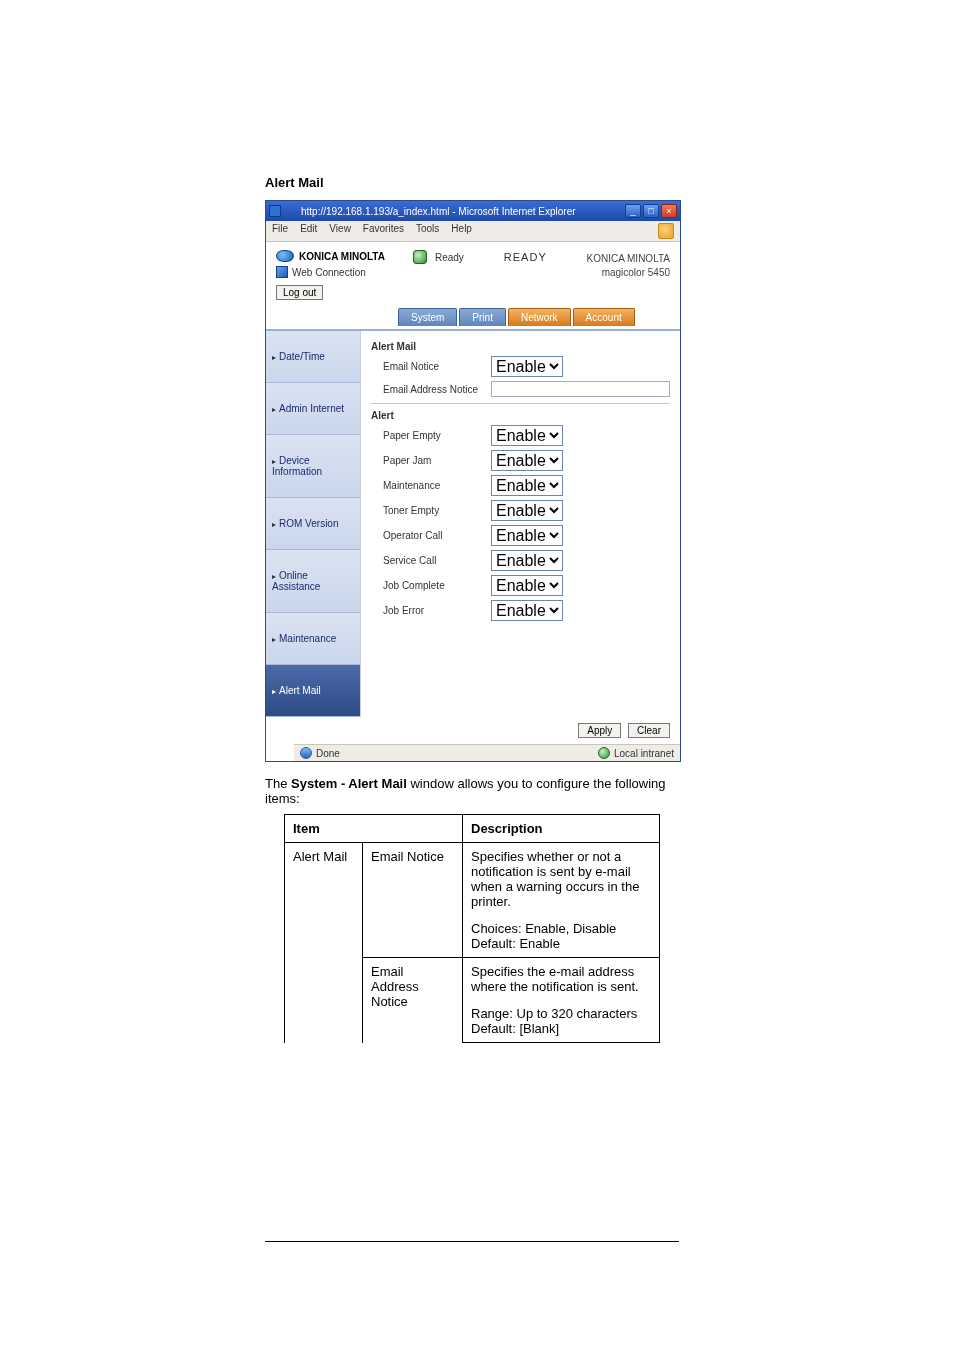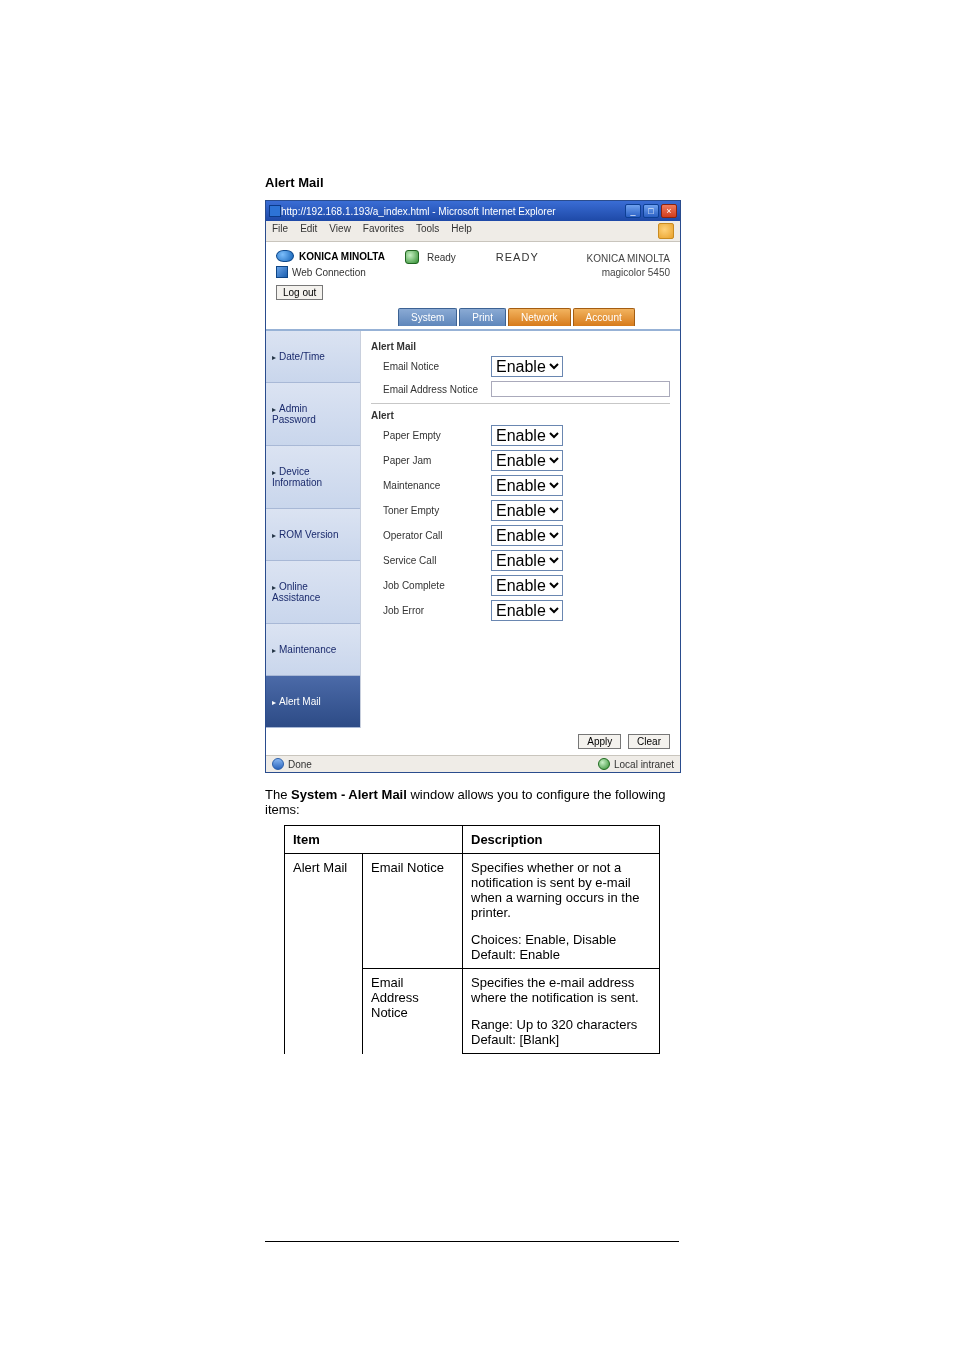--- a/index.html
+++ b/index.html
@@ -2,30 +2,30 @@
 <html><head>
 <meta charset="utf-8">
 <style>
   * { margin: 0; padding: 0; box-sizing: border-box; }
   html, body { width: 954px; height: 1351px; background: #fff; font-family: Arial, Helvetica, sans-serif; color: #000; }
   .page { position: relative; width: 954px; height: 1351px; padding: 175px 275px 0 265px; }
   .section-title { font-size: 13px; font-weight: bold; margin-bottom: 10px; }
 
   
   .ie-window { width: 416px; margin: 0 auto 14px; border: 1px solid #2a4c8d; font-family: Tahoma, Arial, sans-serif; font-size: 10px; }
-  .ie-titlebar { height: 20px; background: linear-gradient(#3a6dd5,#1e49a7); display: flex; align-items: center; padding: 0 3px; color: #fff; gap: 0; }
+  .ie-titlebar { height: 20px; background: linear-gradient(#3a6dd5,#1e49a7); display: flex; align-items: center; padding: 0 3px; color: #fff; gap: 20px; }
   .ie-titlebar .ie { width: 12px; height: 12px; background: #2d73d6; border: 1px solid #0b3a8a; display: inline-block; }
   .ie-title { flex: 1; font-size: 10px; white-space: nowrap; overflow: hidden; }
   .tb-btns { display: flex; gap: 2px; }
   .tb-btn { width: 16px; height: 14px; border: 1px solid #0d3f93; background: linear-gradient(#6fa1ef,#2a60c4); color: #fff; font-size: 9px; line-height: 12px; text-align: center; border-radius: 2px; }
   .tb-btn.cls { background: linear-gradient(#ef7b5d,#d13d1f); border-color: #8a2410; }
   .ie-menubar { background: #efece7; border-bottom: 1px solid #c9c5bd; padding: 2px 6px; display: flex; gap: 12px; color: #333; font-size: 10px; }
   .ie-logo { margin-left: auto; width: 16px; height: 16px; background: radial-gradient(circle at 40% 40%, #ffd27a, #e8a12a); border: 1px solid #c98b20; border-radius: 2px; }
   .ie-body { display: flex; flex-direction: column; background: #fff; }
-  .ie-header { display: flex; align-items: flex-start; padding: 8px 10px 4px; gap: 10px; }
+  .ie-header { display: flex; align-items: flex-start; padding: 8px 10px 4px; gap: 18px; }
   .brand-col { display: flex; flex-direction: column; gap: 4px; }
   .brand { display: flex; align-items: center; gap: 5px; font-size: 10px; font-weight: bold; }
   .brand .dot { width: 18px; height: 12px; border-radius: 50%/60%; background: radial-gradient(circle at 35% 35%, #7bbdfb, #1462b7); border: 1px solid #0d488c; }
   .pagescope { display: flex; align-items: center; gap: 4px; font-size: 10px; color: #333; }
   .pagescope .ps { width: 12px; height: 12px; background: linear-gradient(135deg,#6aa3e6,#1b5fb0); border: 1px solid #0e4585; }
   .header-center { flex: 1; display: flex; align-items: center; gap: 8px; padding-left: 10px; }
   .ready-led { width: 14px; height: 14px; border-radius: 3px; background: radial-gradient(circle at 35% 35%, #c7f0c3, #2f8d2f); border: 1px solid #206520; }
   .ready-label { font-size: 10px; color: #333; }
   .ready-big { margin-left: 32px; font-size: 11px; letter-spacing: 1px; color: #333; }
   .model-col { text-align: right; font-size: 10px; color: #444; line-height: 1.35; padding-top: 2px; }
@@ -46,21 +46,21 @@
   .content { flex: 1; padding: 6px 10px 10px; font-size: 10px; color: #333; }
   .grp-title { font-weight: bold; margin: 4px 0 4px; }
   .row { display: flex; align-items: center; margin: 4px 0; }
   .row .lbl { width: 120px; padding-left: 12px; }
   .row select { font-size: 16px; border: 1px solid #6a87b1; background: #fff; }
   .long-input { flex: 1; height: 16px; border: 1px solid #aab; background: #fff; margin-left: 0; }
   .hr { border: 0; border-top: 1px solid #c7c7c7; margin: 6px 0; }
   .btnrow { text-align: right; padding: 6px 10px; }
   .btnrow button { font-size: 10px; padding: 1px 8px; border: 1px solid #777; background: #f4f2ee; margin-left: 4px; cursor: pointer; }
 
-  .ie-status { display: flex; align-items: center; padding: 2px 6px; border-top: 1px solid #c9c5bd; background: #efece7; font-size: 10px; color: #333; }
+  .ie-status { display: flex; align-items: center; padding: 2px 6px; border-top: 1px solid #c9c5bd; background: #efece7; font-size: 10px; color: #333; margin-left: 28px; }
   .ie-status .blu { width: 12px; height: 12px; border: 1px solid #2a5eaa; background: linear-gradient(#87b6f1,#2c66bd); border-radius: 50%; margin-right: 4px; }
   .ie-status .zone { margin-left: auto; display: flex; align-items: center; gap: 4px; }
   .ie-status .zone .ic { width: 12px; height: 12px; background: radial-gradient(circle at 35% 35%, #c8f0c6, #2f8d2f); border: 1px solid #1e6a1e; border-radius: 50%; }
 
   
   .desc-line { font-size: 13px; margin: 10px 0 8px; }
   .desc-line b { font-weight: bold; }
 
   
   table.spec { width: 376px; margin: 0 auto; border-collapse: collapse; font-size: 13px; }
@@ -131,21 +131,21 @@
       <div class="tabs">
         <div class="tab">System</div>
         <div class="tab">Print</div>
         <div class="tab nwk">Network</div>
         <div class="tab nwk">Account</div>
       </div>
 
       <div class="ie-main">
         <div class="sidebar">
           <span class="side-item">Date/Time</span>
-          <span class="side-item">Admin Password</span>
+          <span class="side-item">Admin Internet</span>
           <span class="side-item">Device Information</span>
           <span class="side-item">ROM Version</span>
           <span class="side-item">Online Assistance</span>
           <span class="side-item">Maintenance</span>
           <span class="side-item active">Alert Mail</span>
         </div>
 
         <div class="content">
           <div class="grp-title">Alert Mail</div>
           <div class="row">

